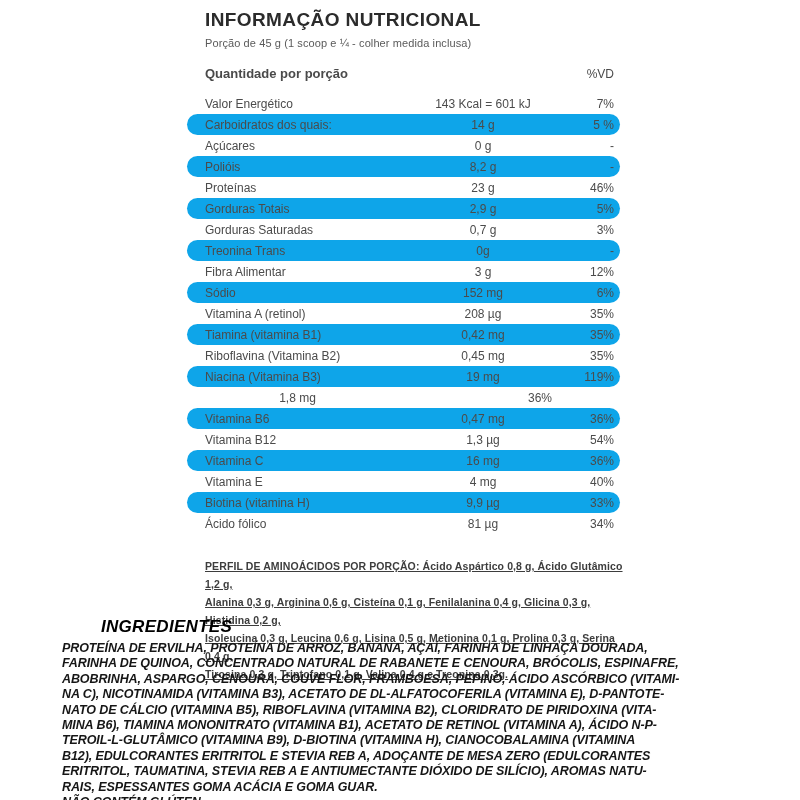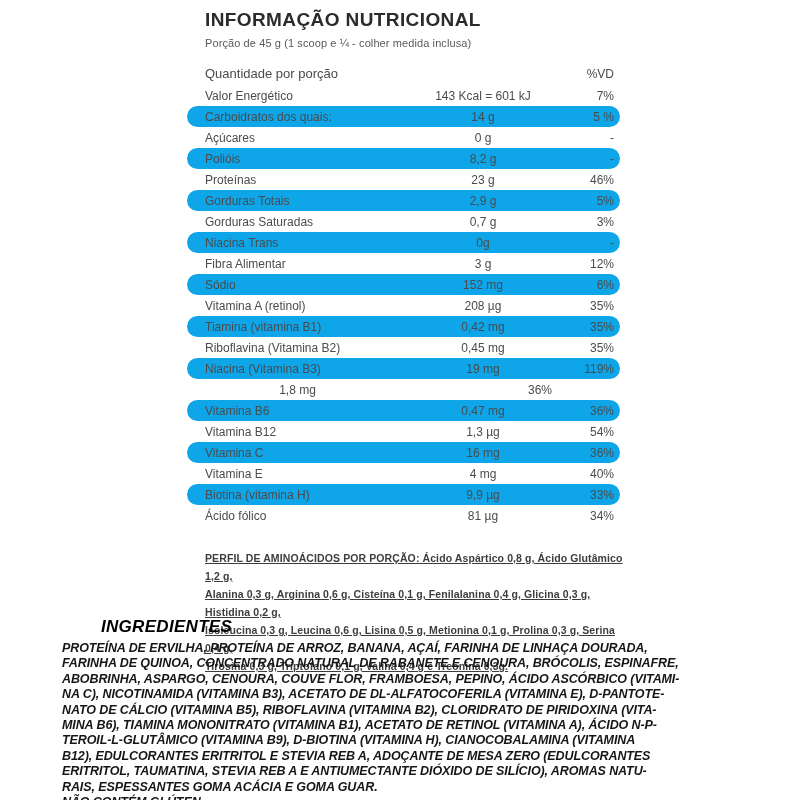--- a/index.html
+++ b/index.html
@@ -12,23 +12,23 @@
     padding-left:18px; font-size:19px; font-weight:bold; letter-spacing:0.4px;
     color:#2b2b2b;
   }
   .nutri-serving {
     padding-left:18px; margin-top:6px; font-size:11px; color:#5a5a5a; letter-spacing:0.1px;
   }
   .t-head {
     margin-top:17px; display:flex; justify-content:space-between; align-items:baseline;
     padding:0 6px 0 18px; color:#4a4a4a;
   }
-  .t-head .t-head-amount { font-size:13px; }
+  .t-head .t-head-amount { font-size:13px;font-weight:bold; }
   .t-head .t-head-vd { font-size:12px; }
-  .t-rows { margin-top:4px; }
+  .t-rows { margin-top:12px; }
   .t-row {
     height:21px; display:grid; grid-template-columns:1fr 150px 62px;
     align-items:center; border-radius:11px; color:#4b4b4b; font-size:12px;
   }
   .t-row.shaded { background:#0ea5e9; }
   .t-name { padding-left:18px; white-space:nowrap; }
   .t-val  { text-align:center; white-space:nowrap; }
   .t-vd   { text-align:right; padding-right:6px; white-space:nowrap; }
   .amino {
     margin-top:23px; padding-left:18px; width:418px;
@@ -97,21 +97,21 @@
           <span class="t-vd">5%</span>
         </div>
 
         <div class="t-row">
           <span class="t-name">Gorduras Saturadas</span>
           <span class="t-val">0,7 g</span>
           <span class="t-vd">3%</span>
         </div>
 
         <div class="t-row shaded">
-          <span class="t-name">Niacina Trans</span>
+          <span class="t-name">Treonina Trans</span>
           <span class="t-val">0g</span>
           <span class="t-vd">-</span>
         </div>
 
         <div class="t-row">
           <span class="t-name">Fibra Alimentar</span>
           <span class="t-val">3 g</span>
           <span class="t-vd">12%</span>
         </div>
 

